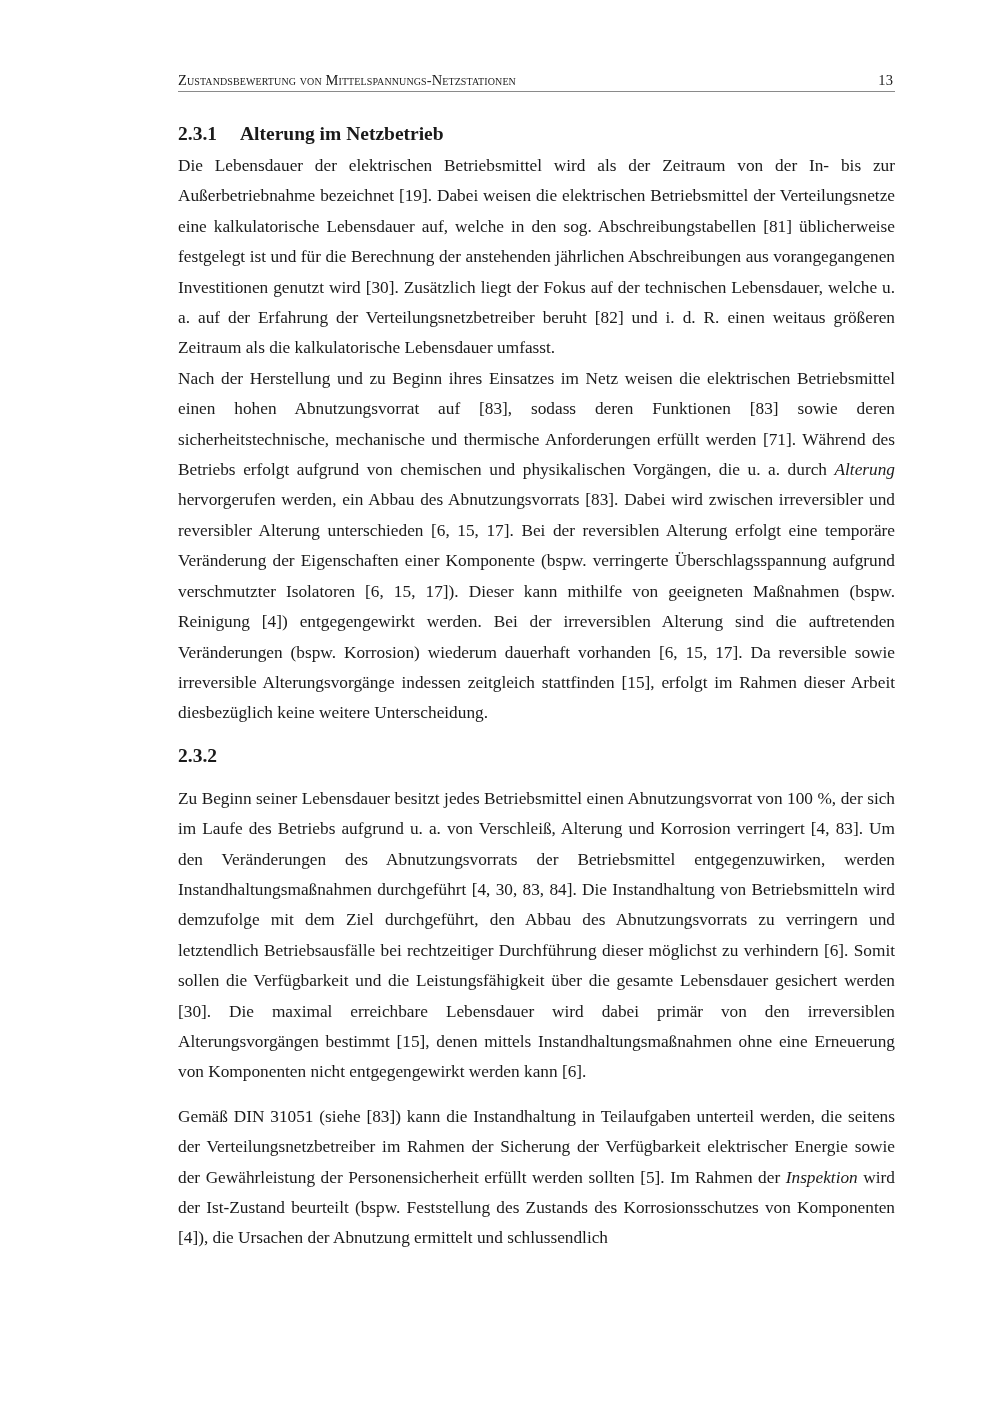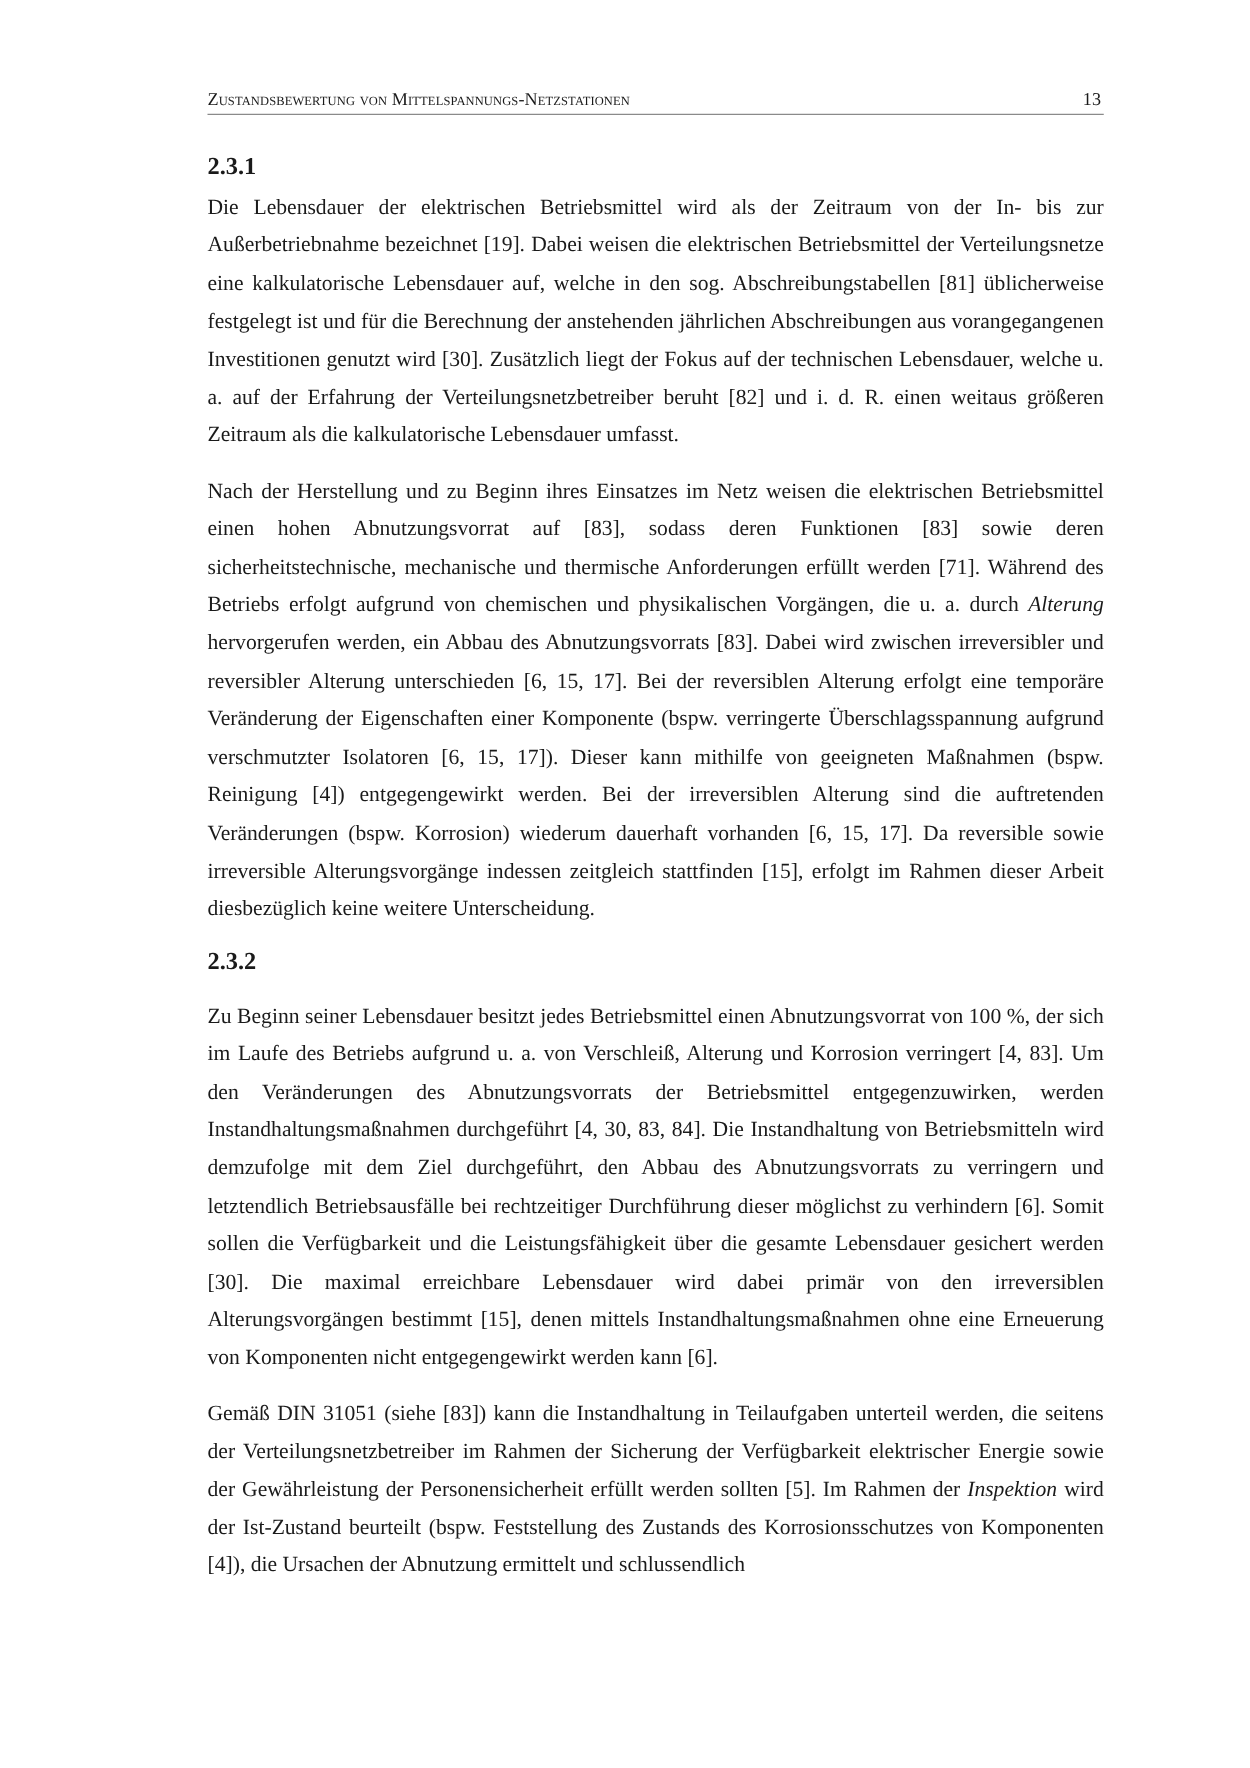--- a/index.html
+++ b/index.html
@@ -1,18 +1,18 @@
 <!DOCTYPE html>
 <html><head>
   <meta charset="utf-8">
   <style>
     html, body { margin: 0; padding: 0; background: #ffffff; }
     body { width: 1000px; height: 1414px; position: relative; overflow: hidden; }
     .page {
-      position: absolute; left: 0; top: 0; width: 836px; height: 1414px;
+      position: absolute; left: 12px; top: 0; width: 836px; height: 1414px;
       font-family: "Liberation Serif", serif; color: #1a1a1a;
     }
     .running-header {
       position: absolute; left: 166px; top: 72px; width: 717px; height: 19px;
       border-bottom: 1.5px solid #8a8a8a;
       font-size: 14.5px; letter-spacing: 0.1px;
     }
     .running-header .title { position: absolute; left: 0; top: 0; font-variant: small-caps; }
     .running-header .pagenum { position: absolute; right: 2px; top: 0; text-align: center; }
     .content {
@@ -20,40 +20,41 @@
     }
     h2 {
       margin: 0; font-size: 19.5px; font-weight: bold; line-height: 28px;
       display: flex;
     }
     h2 .num { width: 62px; display: inline-block; }
     p {
       margin: 0; font-size: 17.3px; line-height: 30.4px; text-align: justify;
     }
     #sec1 { margin-bottom: 3px; }
-    #p1 { margin-bottom: 14px; }
+    #p1 { }
     #p2 { margin-bottom: 13px; }
     #sec2 { margin-bottom: 14px; }
     #p3 { margin-bottom: 14px; }
     em { font-style: italic; }
   </style>
 </head>
 <body>
 
 <div class="page">
 
   <div class="running-header">
     <span class="title">Zustandsbewertung von Mittelspannungs-Netzstationen</span>
     <span class="pagenum">13</span>
   </div>
 
   <div class="content">
 
     <h2 id="sec1">
       <span class="num">2.3.1</span>
+      <span>Alterung im Netzbetrieb</span>
     </h2>
 
     <p id="p1">Die Lebensdauer der elektrischen Betriebsmittel wird als der Zeitraum von der In- bis zur Außerbetriebnahme bezeichnet [19]. Dabei weisen die elektrischen Betriebsmittel der Verteilungsnetze eine kalkulatorische Lebensdauer auf, welche in den sog. Abschreibungs­tabellen [81] üblicherweise festgelegt ist und für die Berechnung der anstehenden jährlichen Abschreibungen aus vorangegangenen Investitionen genutzt wird [30]. Zusätzlich liegt der Fokus auf der technischen Lebensdauer, welche u. a. auf der Erfahrung der Verteilungsnetzbetreiber beruht [82] und i. d. R. einen weitaus größeren Zeitraum als die kalkulatorische Lebensdauer umfasst.</p>
 
     <p id="p2"><span>Nach der Herstellung und zu Beginn ihres Einsatzes im Netz weisen die elektrischen Betriebsmittel einen hohen Abnutzungsvorrat auf [83], sodass deren Funktionen [83] sowie deren sicherheitstechnische, mechanische und thermische Anforderungen erfüllt werden [71]. Während des Betriebs erfolgt aufgrund von chemischen und physikalischen Vorgängen, die u. a. durch </span><em>Alterung</em><span> hervorgerufen werden, ein Abbau des Abnutzungsvorrats [83]. Dabei wird zwischen irreversibler und reversibler Alterung unterschieden [6, 15, 17]. Bei der reversiblen Alterung erfolgt eine temporäre Veränderung der Eigenschaften einer Komponente (bspw. verringerte Überschlagsspannung aufgrund verschmutzter Isolatoren [6, 15, 17]). Dieser kann mithilfe von geeigneten Maßnahmen (bspw. Reinigung [4]) entgegengewirkt werden. Bei der irreversiblen Alterung sind die auftretenden Veränderungen (bspw. Korrosion) wiederum dauerhaft vorhanden [6, 15, 17]. Da reversible sowie irreversible Alterungsvorgänge indessen zeitgleich stattfinden [15], erfolgt im Rahmen dieser Arbeit diesbezüglich keine weitere Unterscheidung.</span></p>
 
     <h2 id="sec2">
       <span class="num">2.3.2</span>
     </h2>
 

